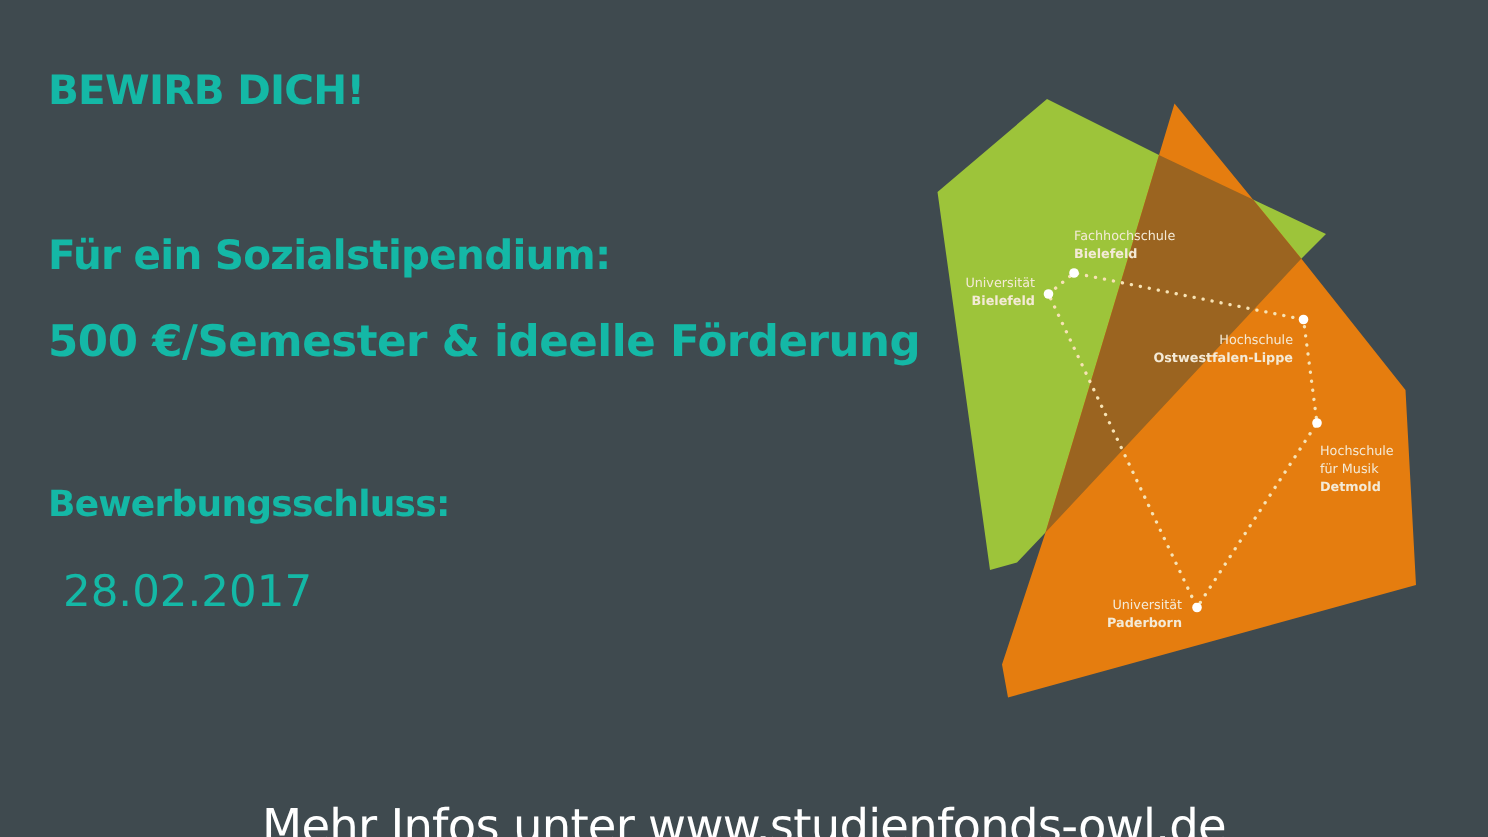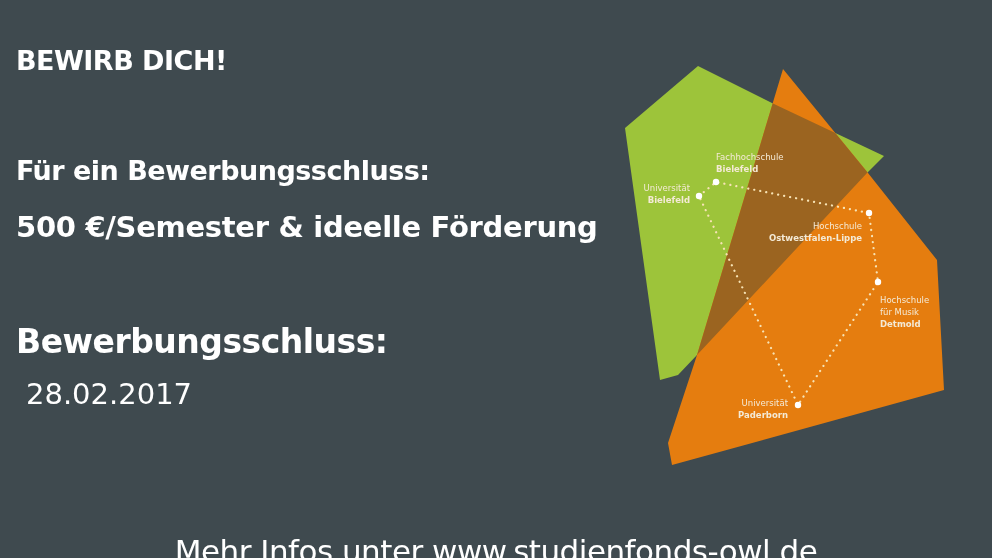--- a/index.html
+++ b/index.html
@@ -1,37 +1,37 @@
 <!DOCTYPE html>
 <html><head>
 <meta charset="utf-8">
 <style>
   html, body { margin:0; padding:0; }
   body {
     width:992px; height:558px; overflow:hidden; position:relative;
     background:#3f4a4f; color:#ffffff;
     font-family:"DejaVu Sans","Liberation Sans",sans-serif;
   }
-  .txt { position:absolute; left:16px; white-space:nowrap; color:#ffffff; }
+  .txt { position:absolute; left:32px; white-space:nowrap; color:#14b8a6; }
   .b { font-weight:bold; }
   #headline { top:45px; font-size:27px; letter-spacing:-0.5px; }
   #sub1 { top:155px; font-size:27px; letter-spacing:-0.5px; }
   #sub1v { top:210px; font-size:29px; letter-spacing:-0.3px; font-weight:bold; }
-  #sub2 { top:322px; font-size:33px; letter-spacing:-0.5px; }
+  #sub2 { top:322px; font-size:24px; letter-spacing:-0.5px; }
   #sub2v { top:377px; font-size:29px; font-weight:normal;margin-left:10px; }
   #footer { position:absolute; top:533px; left:0; width:992px; text-align:center; font-size:31px; letter-spacing:-0.5px; white-space:nowrap; }
   #logo { position:absolute; left:0; top:0; }
   .lbl { font-family:"DejaVu Sans",sans-serif; font-size:8.5px; fill:#f4ead6; }
   .lbl-b { font-weight:bold; }
 </style>
 </head>
 <body>
 
 <div class="txt b" id="headline">BEWIRB DICH!</div>
-<div class="txt b" id="sub1">Für ein Bewerbungsschluss:</div>
+<div class="txt b" id="sub1">Für ein Sozialstipendium:</div>
 <div class="txt" id="sub1v">500 €/Semester &amp; ideelle Förderung</div>
 <div class="txt b" id="sub2">Bewerbungsschluss:</div>
 <div class="txt" id="sub2v">28.02.2017</div>
 
 <svg id="logo" width="992" height="558">
   <defs>
     <clipPath id="greenClip">
       <polygon points="698,66 774,104 884,156 867,173 697,355 678,375 660,380 625,128"></polygon>
     </clipPath>
   </defs>

